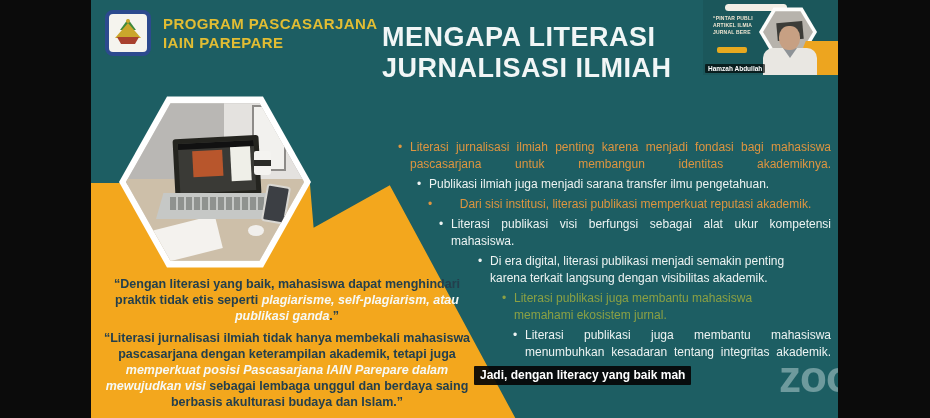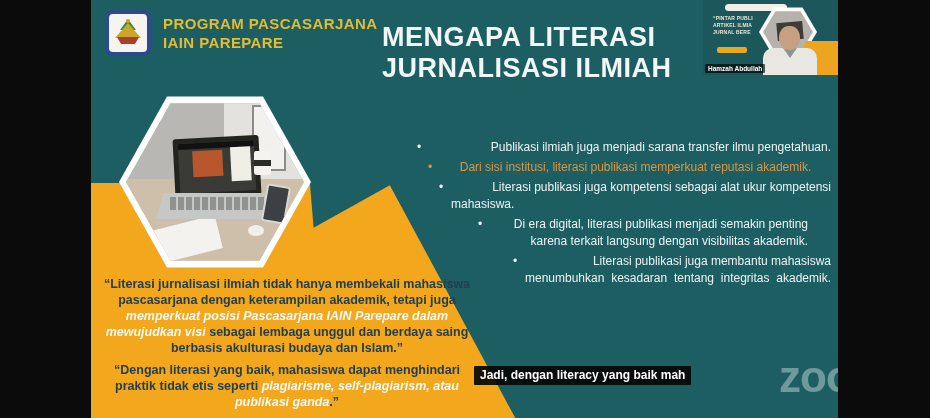--- a/index.html
+++ b/index.html
@@ -50,21 +50,21 @@
   .phone { position:absolute; left:138px; top:86px; width:24px; height:38px; background:#3c3f44; border-radius:3px; transform:rotate(10deg); border:2px solid #d9d7d2; }
   .mouse { position:absolute; left:122px; top:126px; width:16px; height:11px; background:#f1efec; border-radius:50%; }
 
   
   .bullets { position:absolute; left:300px; top:139px; width:440px;
              font-size:12px; line-height:17px; }
   .b { position:relative; padding-left:12px; margin-bottom:3px; }
   .b::before { content:"\2022"; position:absolute; left:0; top:0; }
   .just { text-align:justify; text-align-last:justify; }
   .c-orange { color:#de9540; }
-  .c-white { color:#edf3f2;text-align:right; }
+  .c-white { color:#edf3f2; }
   .c-gold { color:#bfab2f; }
   .c-olive { color:#8ba044; }
   .i1 { margin-left:7px; }
   .i2 { margin-left:26px; }
   .i3 { margin-left:37px;text-align:center; }
   .i4 { margin-left:48px; }
   .i5 { margin-left:68px; max-width:305px; }
   .i6 { margin-left:87px; max-width:330px; }
   .i7 { margin-left:111px; max-width:290px; }
   .i8 { margin-left:122px; max-width:318px; }
@@ -159,30 +159,32 @@
           </div>
         <div class="cup">
             <div class="cup-band"></div>
           </div>
         <div class="phone"></div>
         <div class="mouse"></div>
       </div>
     </div>
 
     <div class="bullets">
+      <div class="b i1 c-orange just">Literasi jurnalisasi ilmiah penting karena menjadi fondasi bagi mahasiswa pascasarjana untuk membangun identitas akademiknya.</div>
       <div class="b i2 c-white">Publikasi ilmiah juga menjadi sarana transfer ilmu pengetahuan.</div>
       <div class="b i3 c-orange">Dari sisi institusi, literasi publikasi memperkuat reputasi akademik.</div>
-      <div class="b i4 c-white just">Literasi publikasi juga kompetensi sebagai alat ukur kompetensi mahasiswa.</div>
+      <div class="b i4 c-white just">Literasi publikasi visi berfungsi sebagai alat ukur kompetensi mahasiswa.</div>
       <div class="b i6 c-white">Di era digital, literasi publikasi menjadi semakin penting karena terkait langsung dengan visibilitas akademik.</div>
+      <div class="b i7 c-olive">Literasi publikasi juga membantu mahasiswa memahami ekosistem jurnal.</div>
       <div class="b i8 c-white just">Literasi publikasi juga membantu mahasiswa menumbuhkan kesadaran tentang integritas akademik.</div>
     </div>
 
     <div class="quotes">
+      <div class="q"><span>“Dengan literasi yang baik, mahasiswa dapat menghindari praktik tidak etis seperti </span><span class="q-ital">plagiarisme, self-plagiarism, atau publikasi ganda</span><span>.”</span></div>
       <div class="q"><span>“Literasi jurnalisasi ilmiah tidak hanya membekali mahasiswa pascasarjana dengan keterampilan akademik, tetapi juga </span><span class="q-ital">memperkuat posisi Pascasarjana IAIN Parepare dalam mewujudkan visi</span><span> sebagai lembaga unggul dan berdaya saing berbasis akulturasi budaya dan Islam.”</span></div>
-      <div class="q"><span>“Dengan literasi yang baik, mahasiswa dapat menghindari praktik tidak etis seperti </span><span class="q-ital">plagiarisme, self-plagiarism, atau publikasi ganda</span><span>.”</span></div>
     </div>
 
     <div class="watermark">zoom</div>
 
     <div class="caption">Jadi, dengan literacy yang baik mah</div>
   </div>
 
   <div class="thumb">
     <div class="t-pill"></div>
     <div class="t-lines">

